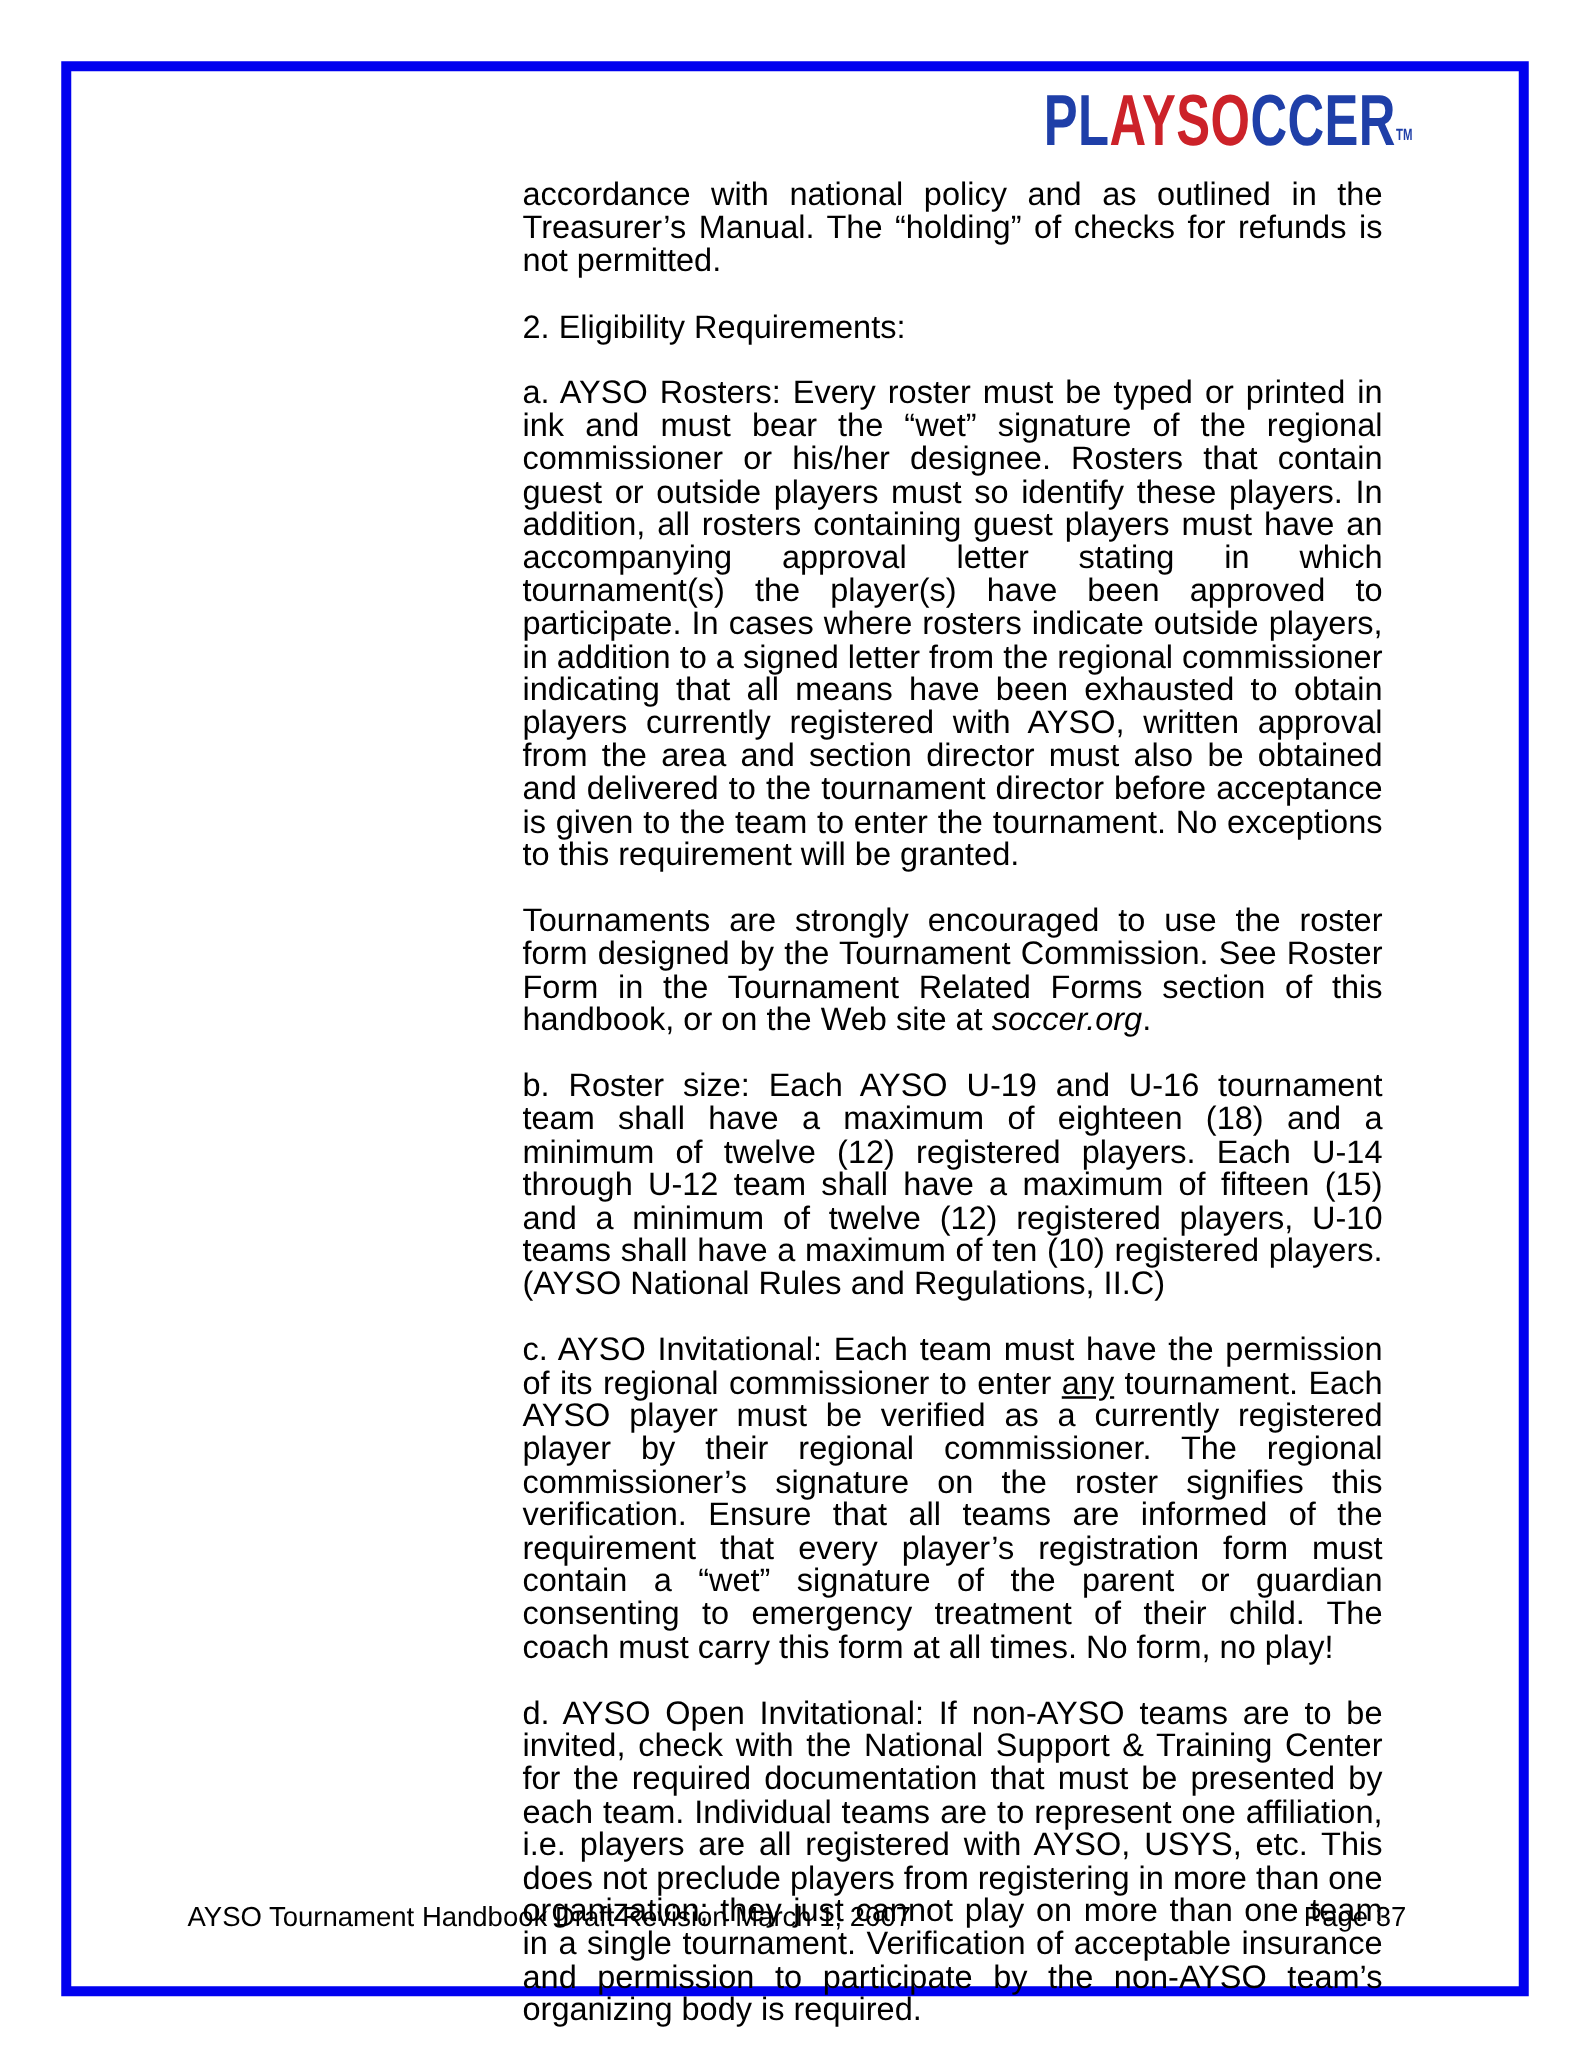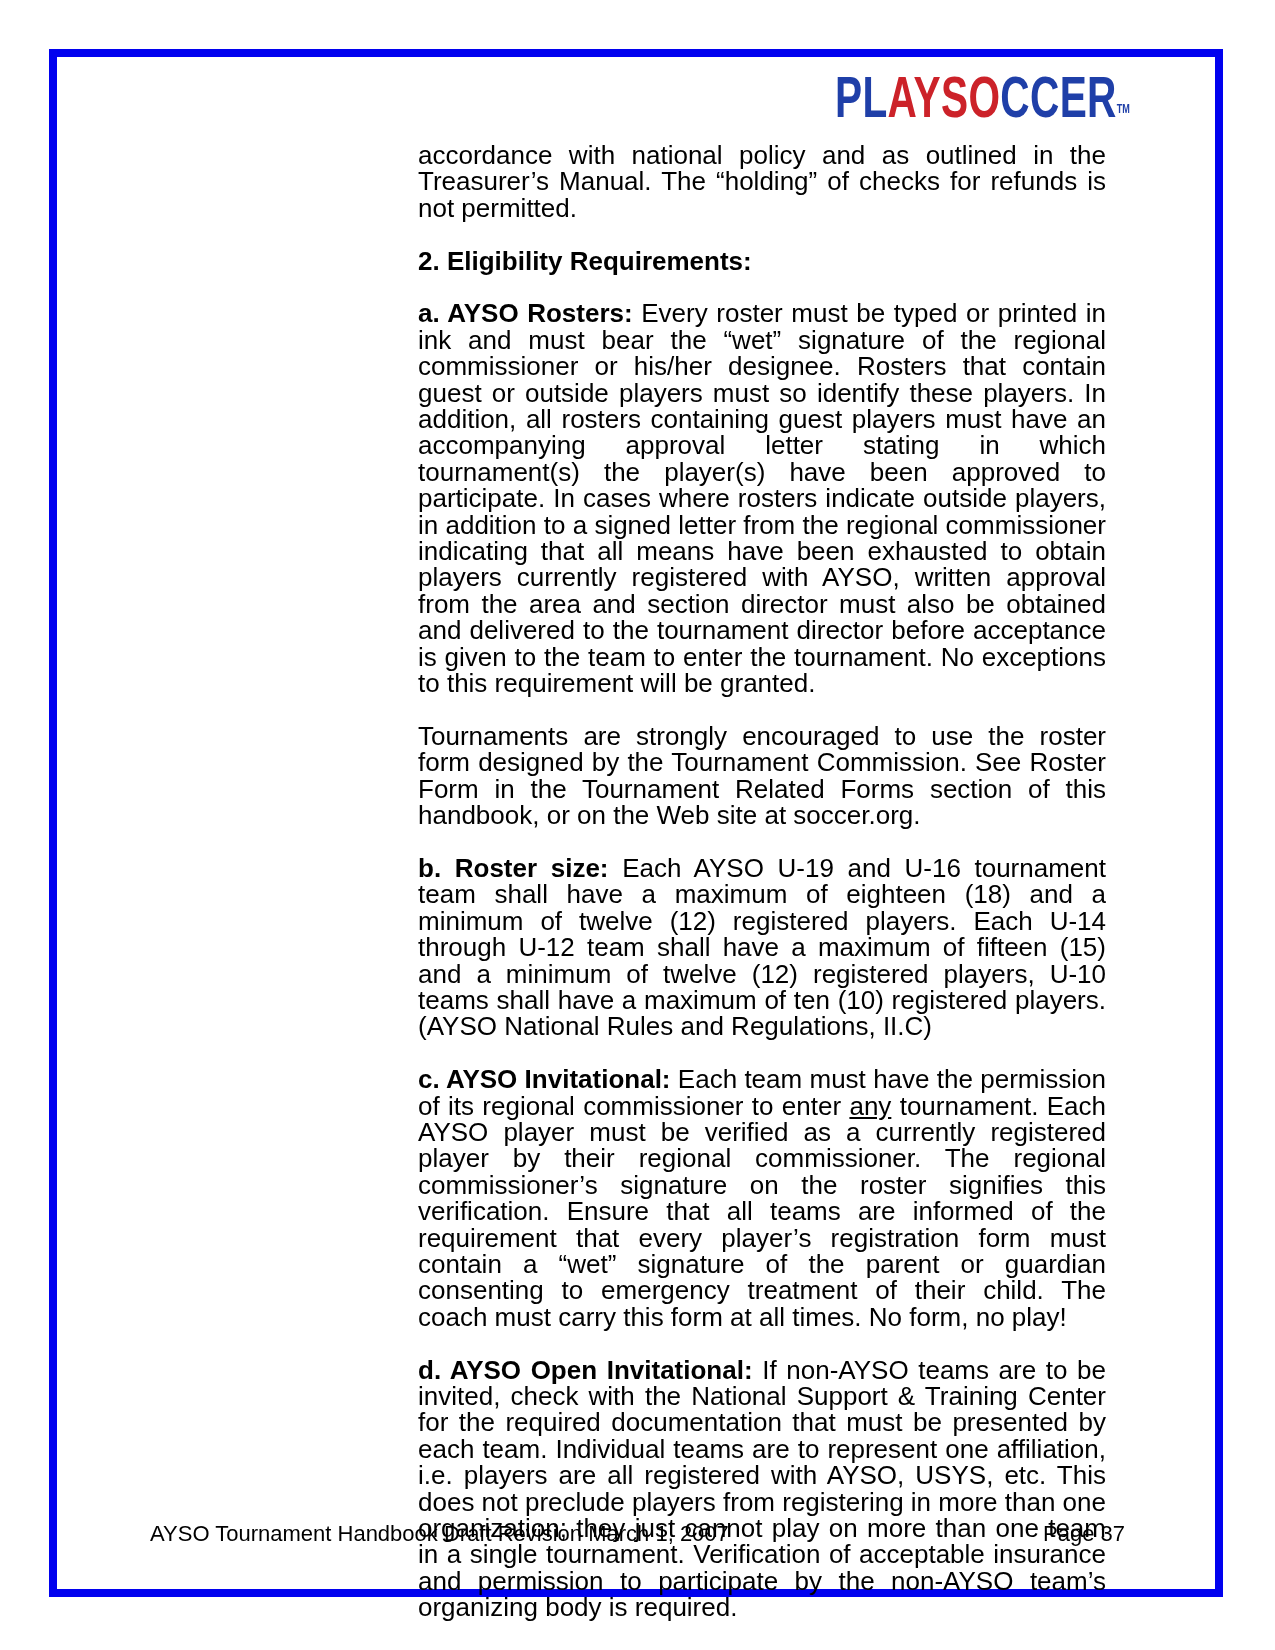--- a/index.html
+++ b/index.html
@@ -47,22 +47,22 @@
     left: 418px;
     top: 142px;
     width: 688px;
     font-size: 26px;
     line-height: 26.4px;
     text-align: justify;
   }
   .content p {
     margin: 0 0 26.4px 0;
   }
-  .seg-b { font-weight: bold; }
-  .seg-i { }
+  .seg-b { font-weight: normal; }
+  .seg-i { font-style: italic; }
   .seg-u { text-decoration: underline; }
   .footer {
     position: absolute;
     left: 150px;
     top: 1521px;
     width: 975px;
     display: flex;
     justify-content: space-between;
     font-size: 22px;
     line-height: 26px;

